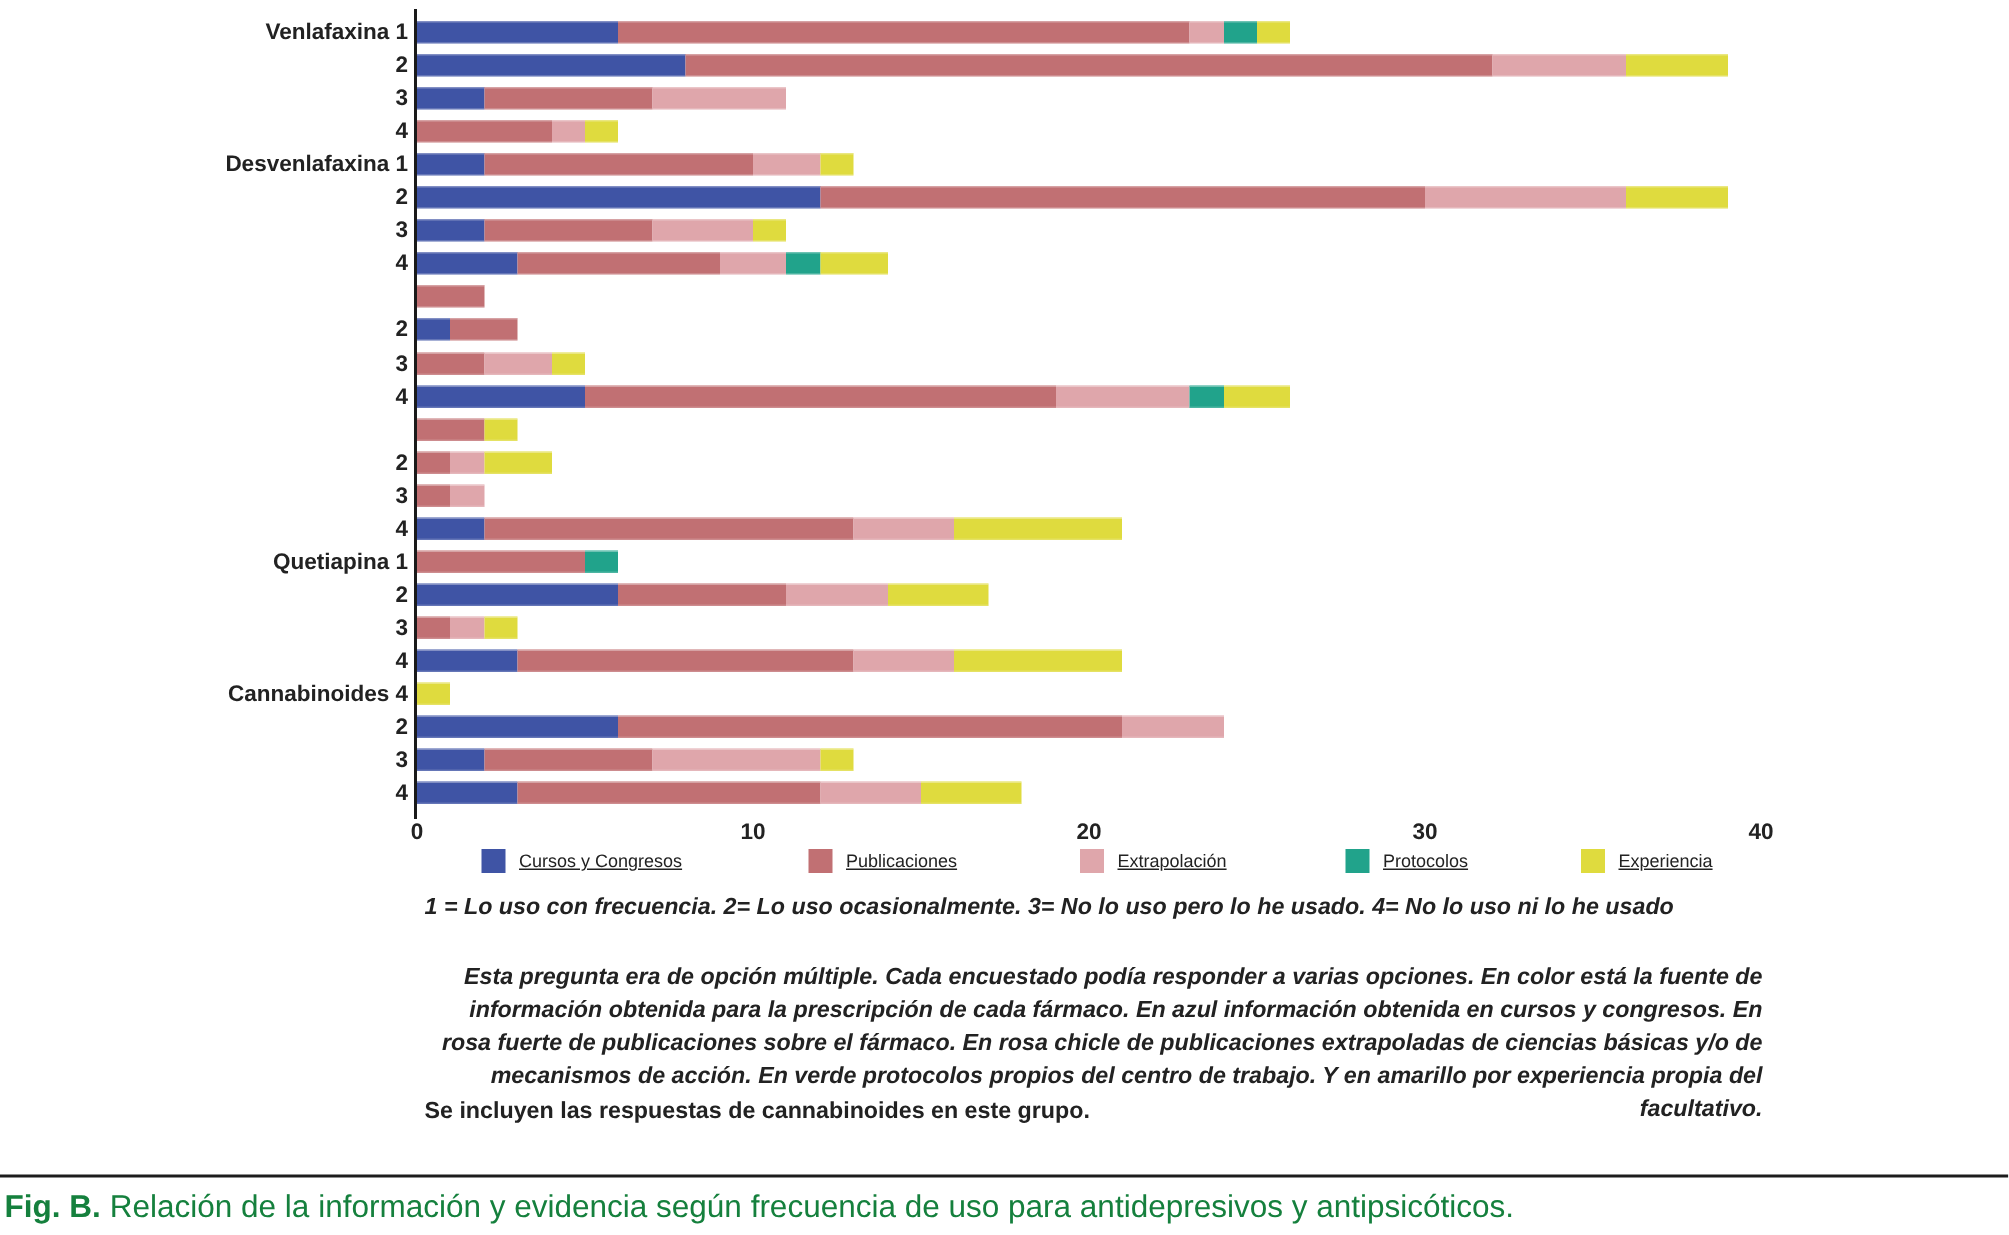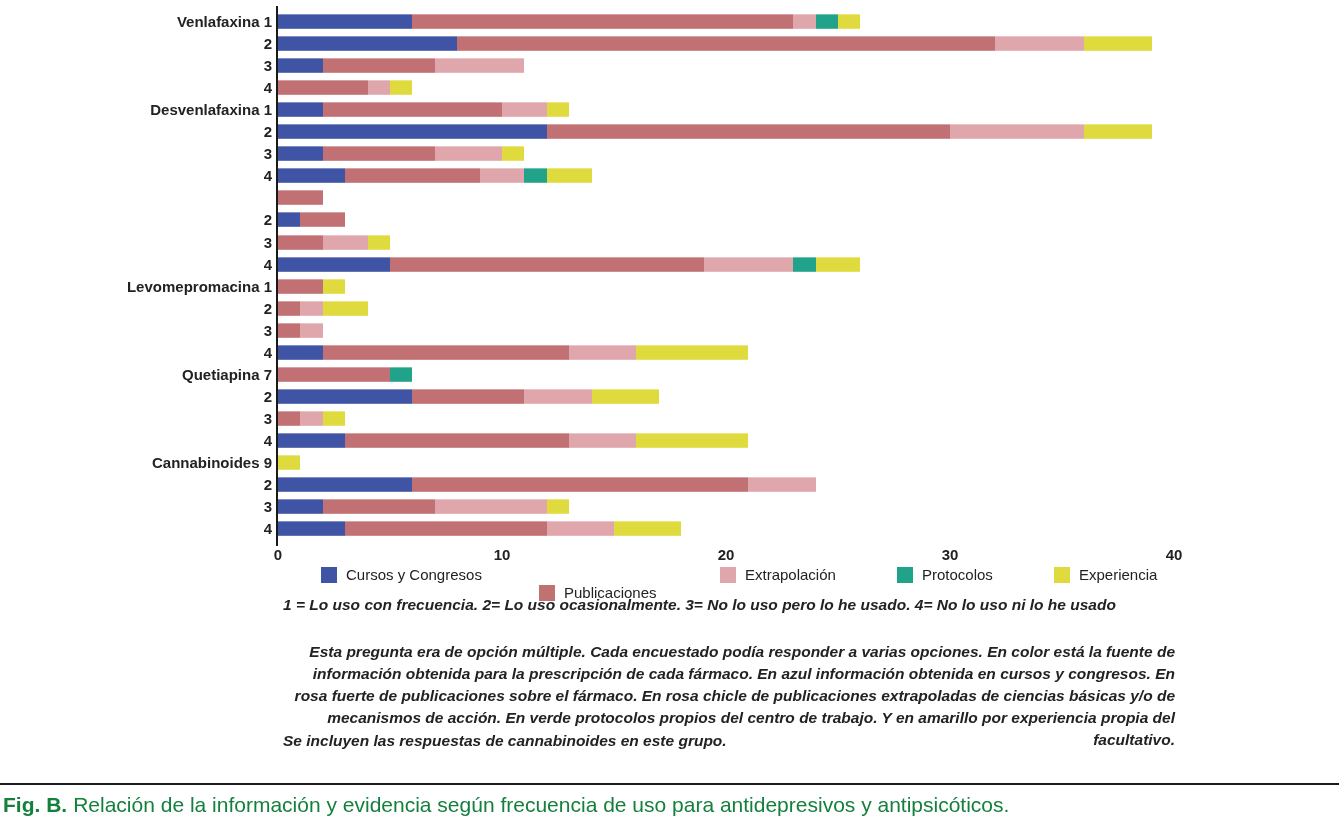--- a/index.html
+++ b/index.html
@@ -9,28 +9,28 @@
   #chart{position:absolute;left:0;top:0;width:1339px;height:620px;}
   .y-label{position:absolute;width:260px;text-align:right;font-size:15px;font-weight:bold;
            color:#222;white-space:nowrap;}
   .axis-line{position:absolute;background:#1a1a1a;}
   .bar-row{position:absolute;height:15px;display:flex;}
   .bar-seg{height:15px;box-shadow:inset 0 1px 0 rgba(255,255,255,.35), inset 0 -1px 0 rgba(255,255,255,.2);}
   .x-tick{position:absolute;font-size:15px;font-weight:bold;color:#222;transform:translateX(-50%);}
   
   .legend-item{position:absolute;display:flex;align-items:center;}
   .legend-swatch{width:16px;height:16px;margin-right:9px;flex:0 0 auto;}
-  .legend-label{font-size:15px;color:#222;white-space:nowrap;}
+  .legend-label{font-size:12px;color:#222;white-space:nowrap;text-decoration:underline;}
   
   .scale-note{position:absolute;left:283px;top:596px;font-size:15.5px;font-style:italic;
               font-weight:bold;color:#222;white-space:nowrap;}
   .note-par{position:absolute;left:283px;top:641px;width:892px;font-size:15.5px;
             font-style:italic;font-weight:bold;line-height:22px;color:#222;text-align:right;}
   .note-incl{position:absolute;left:283px;top:730px;width:892px;font-size:15.5px;
-             font-style:italic;font-weight:bold;line-height:22px;color:#222;}
+             font-weight:bold;line-height:22px;color:#222;}
   
   .caption-rule{position:absolute;left:0;top:783px;width:1339px;height:2px;background:#1c1c1c;}
   .caption{position:absolute;left:3px;top:793px;font-size:21px;color:#15803d;white-space:nowrap;}
   .caption b{font-weight:bold;margin-right:6px;}
 </style>
 </head>
 <body>
 
 <div class="page">
 
@@ -107,21 +107,20 @@
         <div class="bar-seg" style="width: 22.4px; background: rgb(223, 219, 62);"></div>
       </div>
       <div class="y-label" style="left: 12px; top: 255.55px;">4</div>
       <div class="bar-row" style="left: 278px; top: 256.55px;">
         <div class="bar-seg" style="width: 112px; background: rgb(63, 84, 165);"></div>
         <div class="bar-seg" style="width: 313.6px; background: rgb(193, 112, 115);"></div>
         <div class="bar-seg" style="width: 89.6px; background: rgb(223, 166, 171);"></div>
         <div class="bar-seg" style="width: 22.4px; background: rgb(33, 163, 139);"></div>
         <div class="bar-seg" style="width: 44.8px; background: rgb(223, 219, 62);"></div>
       </div>
-      <div class="y-label" style="left: 12px; top: 277.6px;">Levomepromacina 1</div>
       <div class="bar-row" style="left: 278px; top: 278.6px;">
         <div class="bar-seg" style="width: 44.8px; background: rgb(193, 112, 115);"></div>
         <div class="bar-seg" style="width: 22.4px; background: rgb(223, 219, 62);"></div>
       </div>
       <div class="y-label" style="left: 12px; top: 299.65px;">2</div>
       <div class="bar-row" style="left: 278px; top: 300.65px;">
         <div class="bar-seg" style="width: 22.4px; background: rgb(193, 112, 115);"></div>
         <div class="bar-seg" style="width: 22.4px; background: rgb(223, 166, 171);"></div>
         <div class="bar-seg" style="width: 44.8px; background: rgb(223, 219, 62);"></div>
       </div>
@@ -130,21 +129,21 @@
         <div class="bar-seg" style="width: 22.4px; background: rgb(193, 112, 115);"></div>
         <div class="bar-seg" style="width: 22.4px; background: rgb(223, 166, 171);"></div>
       </div>
       <div class="y-label" style="left: 12px; top: 343.75px;">4</div>
       <div class="bar-row" style="left: 278px; top: 344.75px;">
         <div class="bar-seg" style="width: 44.8px; background: rgb(63, 84, 165);"></div>
         <div class="bar-seg" style="width: 246.4px; background: rgb(193, 112, 115);"></div>
         <div class="bar-seg" style="width: 67.2px; background: rgb(223, 166, 171);"></div>
         <div class="bar-seg" style="width: 112px; background: rgb(223, 219, 62);"></div>
       </div>
-      <div class="y-label" style="left: 12px; top: 365.8px;">Quetiapina 7</div>
+      <div class="y-label" style="left: 12px; top: 365.8px;">Quetiapina 1</div>
       <div class="bar-row" style="left: 278px; top: 366.8px;">
         <div class="bar-seg" style="width: 112px; background: rgb(193, 112, 115);"></div>
         <div class="bar-seg" style="width: 22.4px; background: rgb(33, 163, 139);"></div>
       </div>
       <div class="y-label" style="left: 12px; top: 387.85px;">2</div>
       <div class="bar-row" style="left: 278px; top: 388.85px;">
         <div class="bar-seg" style="width: 134.4px; background: rgb(63, 84, 165);"></div>
         <div class="bar-seg" style="width: 112px; background: rgb(193, 112, 115);"></div>
         <div class="bar-seg" style="width: 67.2px; background: rgb(223, 166, 171);"></div>
         <div class="bar-seg" style="width: 67.2px; background: rgb(223, 219, 62);"></div>
@@ -155,21 +154,21 @@
         <div class="bar-seg" style="width: 22.4px; background: rgb(223, 166, 171);"></div>
         <div class="bar-seg" style="width: 22.4px; background: rgb(223, 219, 62);"></div>
       </div>
       <div class="y-label" style="left: 12px; top: 431.95px;">4</div>
       <div class="bar-row" style="left: 278px; top: 432.95px;">
         <div class="bar-seg" style="width: 67.2px; background: rgb(63, 84, 165);"></div>
         <div class="bar-seg" style="width: 224px; background: rgb(193, 112, 115);"></div>
         <div class="bar-seg" style="width: 67.2px; background: rgb(223, 166, 171);"></div>
         <div class="bar-seg" style="width: 112px; background: rgb(223, 219, 62);"></div>
       </div>
-      <div class="y-label" style="left: 12px; top: 454px;">Cannabinoides 9</div>
+      <div class="y-label" style="left: 12px; top: 454px;">Cannabinoides 4</div>
       <div class="bar-row" style="left: 278px; top: 455px;">
         <div class="bar-seg" style="width: 22.4px; background: rgb(223, 219, 62);"></div>
       </div>
       <div class="y-label" style="left: 12px; top: 476.05px;">2</div>
       <div class="bar-row" style="left: 278px; top: 477.05px;">
         <div class="bar-seg" style="width: 134.4px; background: rgb(63, 84, 165);"></div>
         <div class="bar-seg" style="width: 336px; background: rgb(193, 112, 115);"></div>
         <div class="bar-seg" style="width: 67.2px; background: rgb(223, 166, 171);"></div>
       </div>
       <div class="y-label" style="left: 12px; top: 498.1px;">3</div>
@@ -188,21 +187,21 @@
       </div>
       <div class="x-tick" style="left: 278px; top: 546px;">0</div>
       <div class="x-tick" style="left: 502px; top: 546px;">10</div>
       <div class="x-tick" style="left: 726px; top: 546px;">20</div>
       <div class="x-tick" style="left: 950px; top: 546px;">30</div>
       <div class="x-tick" style="left: 1174px; top: 546px;">40</div>
       <div class="legend-item" style="left: 321px; top: 566px;">
         <div class="legend-swatch" style="background: rgb(63, 84, 165);"></div>
         <div class="legend-label">Cursos y Congresos</div>
       </div>
-      <div class="legend-item" style="left: 539px; top: 584px;">
+      <div class="legend-item" style="left: 539px; top: 566px;">
         <div class="legend-swatch" style="background: rgb(193, 112, 115);"></div>
         <div class="legend-label">Publicaciones</div>
       </div>
       <div class="legend-item" style="left: 720px; top: 566px;">
         <div class="legend-swatch" style="background: rgb(223, 166, 171);"></div>
         <div class="legend-label">Extrapolación</div>
       </div>
       <div class="legend-item" style="left: 897px; top: 566px;">
         <div class="legend-swatch" style="background: rgb(33, 163, 139);"></div>
         <div class="legend-label">Protocolos</div>

